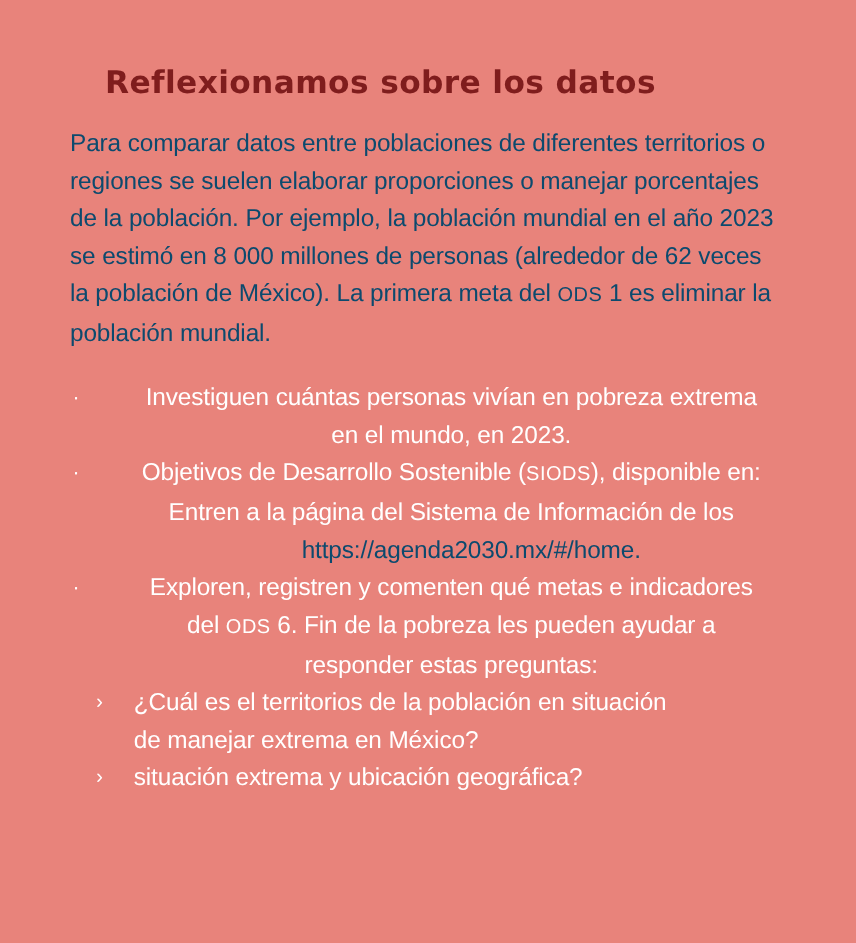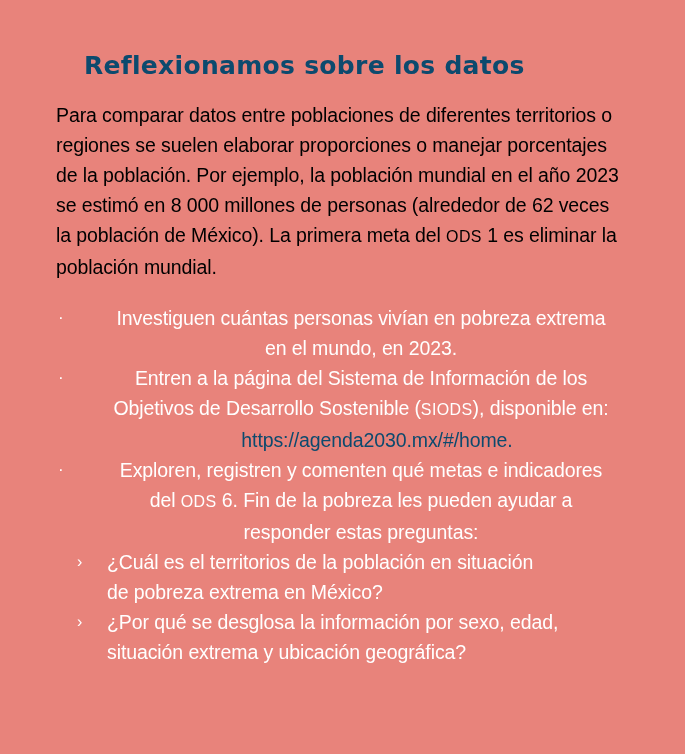--- a/index.html
+++ b/index.html
@@ -24,35 +24,35 @@
 
   
   .page-title {
     position: absolute;
     left: 84px;
     top: 36px;
     font-family: "DejaVu Sans", sans-serif;
     font-size: 25px;
     font-weight: bold;
     letter-spacing: 0.3px;
-    color: #0c4a6e;
+    color: #7f1d1d;
     white-space: nowrap;
     line-height: 1;
   }
 
   
   .content {
     position: absolute;
     left: 56px;
     top: 100px;
     width: 586px;
   }
 
   .paragraph {
-    color: #000000;
+    color: #0c4a6e;
     font-family: "Liberation Sans", sans-serif;
     font-size: 19.5px;
     line-height: 30px;
     letter-spacing: -0.1px;
   }
   .paragraph .ln {
     display: block;
     white-space: pre;
   }
 
@@ -141,43 +141,42 @@
     <div class="bullet-list">
 
       <div class="bullet-item">
         <span class="marker">·</span>
         <span class="ln">Investiguen cuántas personas vivían en pobreza extrema</span>
         <span class="ln">en el mundo, en 2023.</span>
       </div>
 
       <div class="bullet-item">
         <span class="marker">·</span>
+        <span class="ln"><span>Objetivos de Desarrollo Sostenible (</span><span class="smallcaps">SIODS</span><span>), disponible en:</span></span>
         <span class="ln">Entren a la página del Sistema de Información de los</span>
-        <span class="ln"><span>Objetivos de Desarrollo Sostenible (</span><span class="smallcaps">SIODS</span><span>), disponible en:</span></span>
         <span class="ln url-line">https://agenda2030.mx/#/home.</span>
       </div>
 
       <div class="bullet-item">
         <span class="marker">·</span>
         <span class="ln">Exploren, registren y comenten qué metas e indicadores</span>
         <span class="ln"><span>del </span><span class="smallcaps">ODS</span><span> 6. Fin de la pobreza les pueden ayudar a</span></span>
         <span class="ln">responder estas preguntas:</span>
       </div>
 
       <div class="sub-list">
 
         <div class="sub-item">
           <span class="marker">›</span>
           <span class="ln">¿Cuál es el territorios de la población en situación</span>
-          <span class="ln">de pobreza extrema en México?</span>
+          <span class="ln">de manejar extrema en México?</span>
         </div>
 
         <div class="sub-item">
           <span class="marker">›</span>
-          <span class="ln">¿Por qué se desglosa la información por sexo, edad,</span>
           <span class="ln">situación extrema y ubicación geográfica?</span>
         </div>
 
       </div>
 
     </div>
   </div>
 </div>
 
 </body></html>

